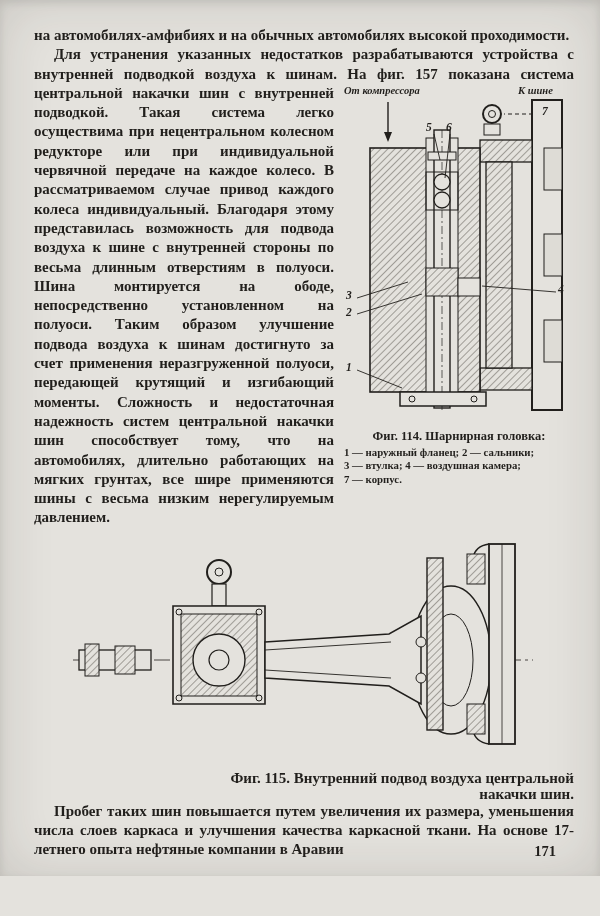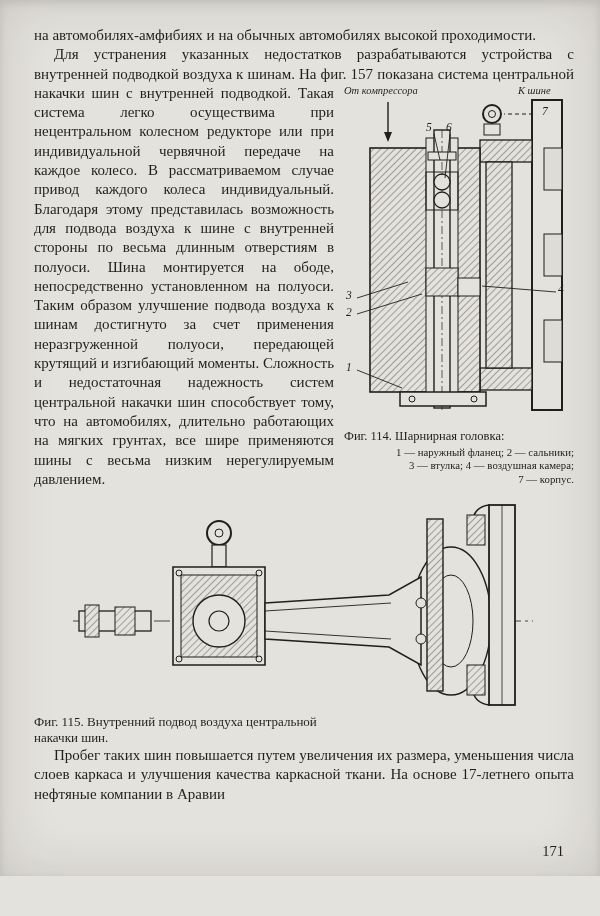--- a/index.html
+++ b/index.html
@@ -14,20 +14,21 @@
     color:var(--ink);
   }
   .page{
     position:relative;
     width:600px;height:876px;
     box-sizing:border-box;
     background:var(--paper);
     padding:26px 26px 12px 34px;
     overflow:hidden;
     box-shadow:inset 0 0 55px rgba(40,35,25,.14), inset 0 3px 8px rgba(0,0,0,.10);
+    font-weight:bold;
   }
   p.para{
     margin:0;
     font-size:15px;
     line-height:19.3px;
     text-align:justify;
   }
   p.indent{text-indent:20px;}
   .p3{margin-top:10px;}
 
@@ -52,47 +53,47 @@
     white-space:nowrap;
   }
   .co{
     position:absolute;
     font-size:11.5px;
     font-style:italic;
     line-height:1;
   }
   .fig-caption{
     display:block;
-    text-align:left;
+    text-align:center;
     font-size:12.5px;
     line-height:16px;
     margin-top:4px;
   }
   .fig-legend{display:block;margin-top:2px;}
   .legend-line{
     display:block;
-    text-align:right;
+    text-align:left;
     font-size:10.8px;
     line-height:13.5px;
   }
 
   
   .fig115-block{clear:both;margin-top:10px;}
   .fig115-canvas{display:block;margin:0 auto;width:470px;height:212px;}
   .fig115-cap{
-    text-align:left;
-    font-size:13px;
+    text-align:right;
+    font-size:15px;
     line-height:16px;
-    margin-top:3px;
+    margin-top:20px;
   }
   .fig115-cap span{display:block;}
 
   .page-number{
     position:absolute;
-    right:36px;bottom:16px;
+    right:44px;bottom:16px;
     font-size:14.5px;
     margin-left:9px;
   }
   svg{display:block;}
 </style>
 </head>
 <body>
 
 <div class="page">
 

